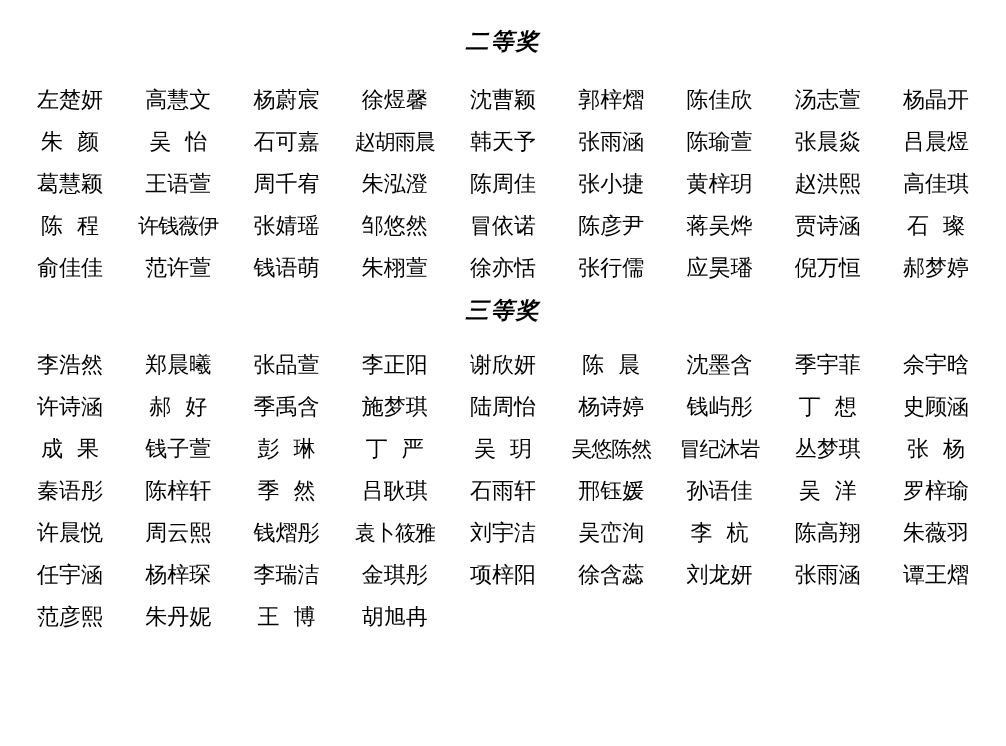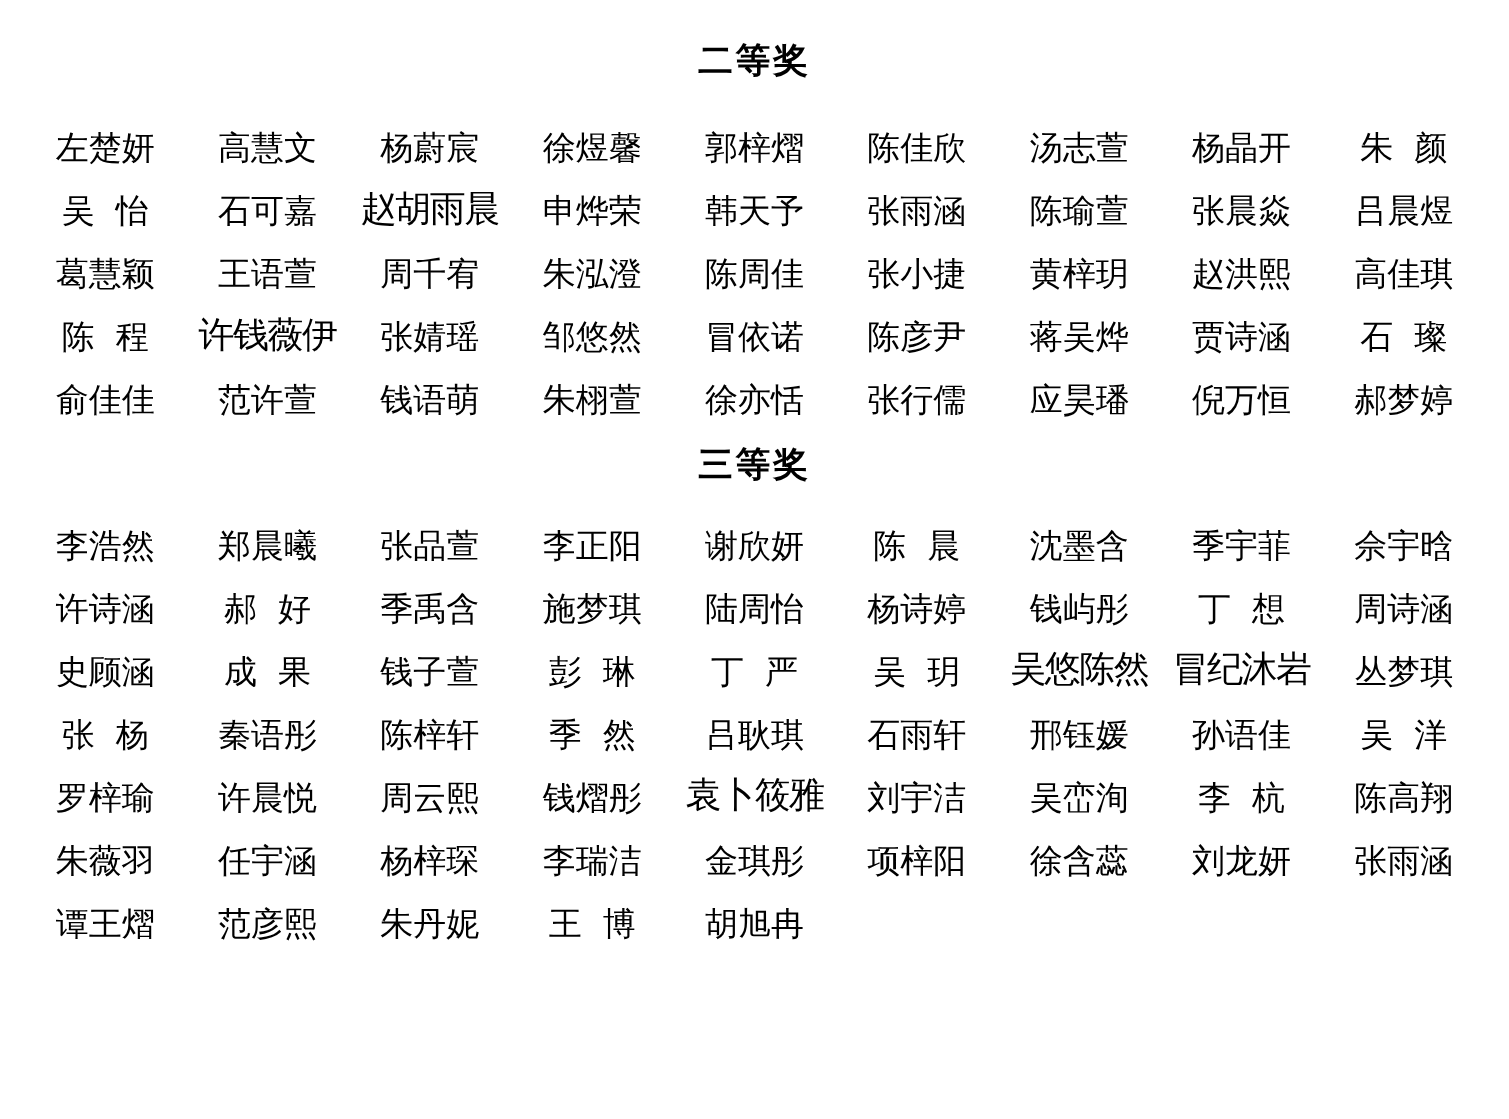--- a/index.html
+++ b/index.html
@@ -22,20 +22,21 @@
     padding: 0;
   }
   .section-title {
     text-align: center;
     font-size: 23px;
     font-weight: bold;
     letter-spacing: 2px;
     margin: 0;
     padding: 0;
     line-height: 1;
+    font-style: italic;
   }
   .title-top {
     padding-top: 30px;
     padding-bottom: 26px;
   }
   .title-mid {
     padding-top: 10px;
     padding-bottom: 22px;
   }
   .name-grid {
@@ -53,45 +54,44 @@
     white-space: nowrap;
     letter-spacing: 0px;
   }
   
   .n2 {
     letter-spacing: 14px;
     padding-left: 14px;
   }
   .n4 {
     letter-spacing: -1px;
-    font-size: 24px;
-    font-family: Liberation Mono, monospace;
+    font-size: 21px;
   }
 </style>
 </head>
 <body>
 
 <div class="page">
 
   <div class="section-title title-top">二等奖</div>
 
   <div class="name-grid">
       <div class="name-cell">左楚妍</div>
       <div class="name-cell">高慧文</div>
       <div class="name-cell">杨蔚宸</div>
       <div class="name-cell">徐煜馨</div>
+      <div class="name-cell">沈曹颖</div>
       <div class="name-cell">郭梓熠</div>
       <div class="name-cell">陈佳欣</div>
       <div class="name-cell">汤志萱</div>
       <div class="name-cell">杨晶开</div>
       <div class="name-cell n2">朱颜</div>
       <div class="name-cell n2">吴怡</div>
       <div class="name-cell">石可嘉</div>
       <div class="name-cell n4">赵胡雨晨</div>
-      <div class="name-cell">申烨荣</div>
       <div class="name-cell">韩天予</div>
       <div class="name-cell">张雨涵</div>
       <div class="name-cell">陈瑜萱</div>
       <div class="name-cell">张晨焱</div>
       <div class="name-cell">吕晨煜</div>
       <div class="name-cell">葛慧颖</div>
       <div class="name-cell">王语萱</div>
       <div class="name-cell">周千宥</div>
       <div class="name-cell">朱泓澄</div>
       <div class="name-cell">陈周佳</div>
@@ -132,21 +132,20 @@
       <div class="name-cell">季宇菲</div>
       <div class="name-cell">佘宇晗</div>
       <div class="name-cell">许诗涵</div>
       <div class="name-cell n2">郝好</div>
       <div class="name-cell">季禹含</div>
       <div class="name-cell">施梦琪</div>
       <div class="name-cell">陆周怡</div>
       <div class="name-cell">杨诗婷</div>
       <div class="name-cell">钱屿彤</div>
       <div class="name-cell n2">丁想</div>
-      <div class="name-cell">周诗涵</div>
       <div class="name-cell">史顾涵</div>
       <div class="name-cell n2">成果</div>
       <div class="name-cell">钱子萱</div>
       <div class="name-cell n2">彭琳</div>
       <div class="name-cell n2">丁严</div>
       <div class="name-cell n2">吴玥</div>
       <div class="name-cell n4">吴悠陈然</div>
       <div class="name-cell n4">冒纪沐岩</div>
       <div class="name-cell">丛梦琪</div>
       <div class="name-cell n2">张杨</div>

